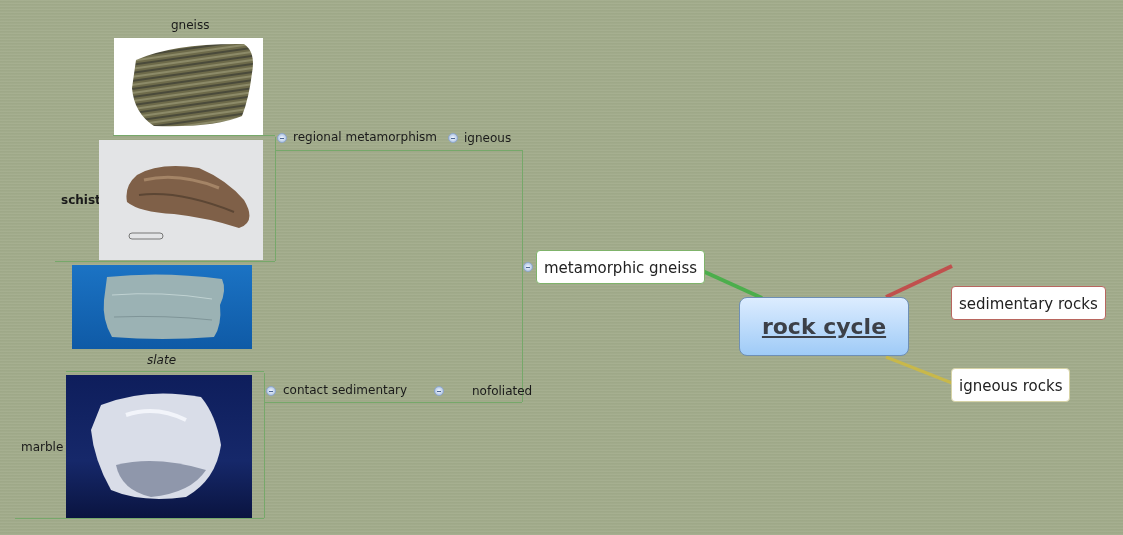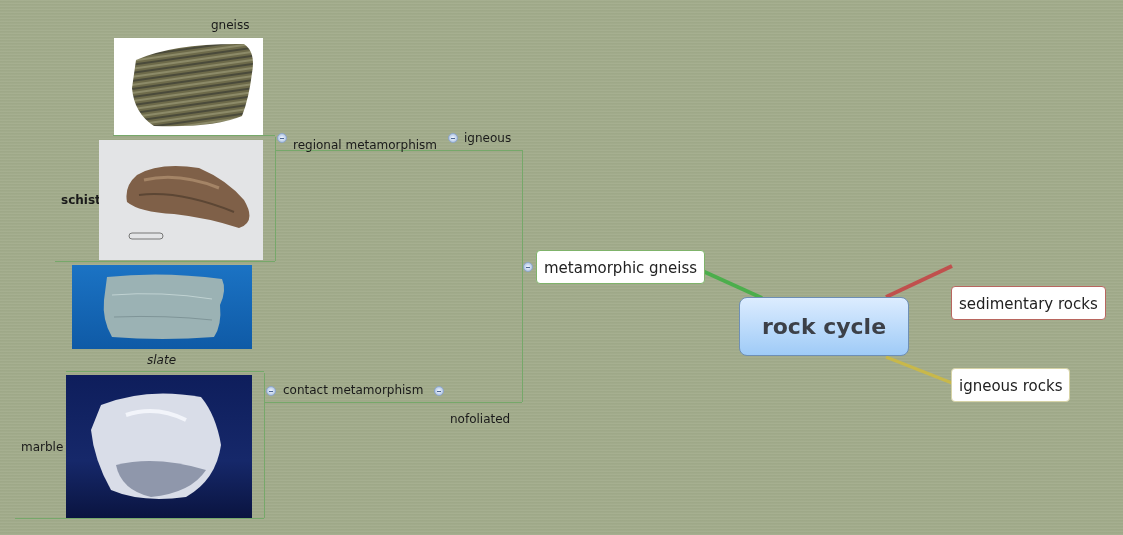--- a/index.html
+++ b/index.html
@@ -14,21 +14,21 @@
   .topic {
     position:absolute; background:#fff; border-radius:4px;
     font-size:15px; color:#222; padding:0 7px; line-height:34px; height:34px;
     box-sizing:border-box; white-space:nowrap;
   }
   .central {
     position:absolute; left:739px; top:297px; width:170px; height:59px;
     border-radius:8px; border:1px solid #6e8fb5;
     background:linear-gradient(#dcecff, #9fcbf7);
     color:#3c4048; font-weight:bold; font-size:22px;
-    display:flex; align-items:center; justify-content:center; box-sizing:border-box;
+    display:flex; align-items:center; justify-content:center; box-sizing:border-box;text-decoration:underline;
   }
   .collapse {
     position:absolute; width:10px; height:10px; border-radius:50%;
     background:radial-gradient(#f4f8ff, #9bb5dc); border:1px solid #8ea7cc;
     box-sizing:border-box;
   }
   .collapse::after { content:""; position:absolute; left:2px; right:2px; top:4px; height:1px; background:#4c6794; }
   .line-h { position:absolute; height:1px; background:#76a86a; }
   .line-v { position:absolute; width:1px; background:#76a86a; }
   .img { position:absolute; overflow:hidden; }
@@ -65,30 +65,30 @@
 
 <div class="topic" style="left:951px; top:249px; border:1px solid #b8665f;margin-top:37px;">
   <span>sedimentary rocks</span>
 </div>
 
 <div class="topic" style="left:951px; top:368px; border:1px solid #d6d3a6;">
   <span>igneous rocks</span>
 </div>
 
 <div class="collapse" style="left:277px; top:133px;"></div>
-<span class="abs label" style="left:293px; top:138px;">regional metamorphism</span>
+<span class="abs label" style="left:293px; top:130px;">regional metamorphism</span>
 <div class="collapse" style="left:448px; top:133px;"></div>
 <span class="abs label" style="left:464px; top:131px;">igneous</span>
 
 <div class="collapse" style="left:266px; top:386px;"></div>
-<span class="abs label" style="left:283px; top:383px;">contact metamorphism</span>
+<span class="abs label" style="left:283px; top:383px;">contact sedimentary</span>
 <div class="collapse" style="left:434px; top:386px;"></div>
-<span class="abs label" style="left:450px; top:384px;margin-top:28px;">nofoliated</span>
+<span class="abs label" style="left:472px; top:384px;">nofoliated</span>
 
-<span class="abs label" style="left:171px; top:18px;margin-left:40px;">gneiss</span>
+<span class="abs label" style="left:171px; top:18px;">gneiss</span>
 <span class="abs label" style="left:61px; top:193px;font-weight:bold;">schist</span>
 <span class="abs label" style="left:147px; top:353px;font-style:italic;">slate</span>
 <span class="abs label" style="left:21px; top:440px;">marble</span>
 
 <div class="img" style="left:114px; top:38px; width:149px; height:97px; background:#fff;">
   <svg width="149" height="97">
     <defs>
       <pattern id="band" width="20" height="8" patternUnits="userSpaceOnUse" patternTransform="rotate(-8)">
         <rect width="20" height="8" fill="#6d6a4a"></rect>
         <rect y="0" width="20" height="2" fill="#8c8a68"></rect>

